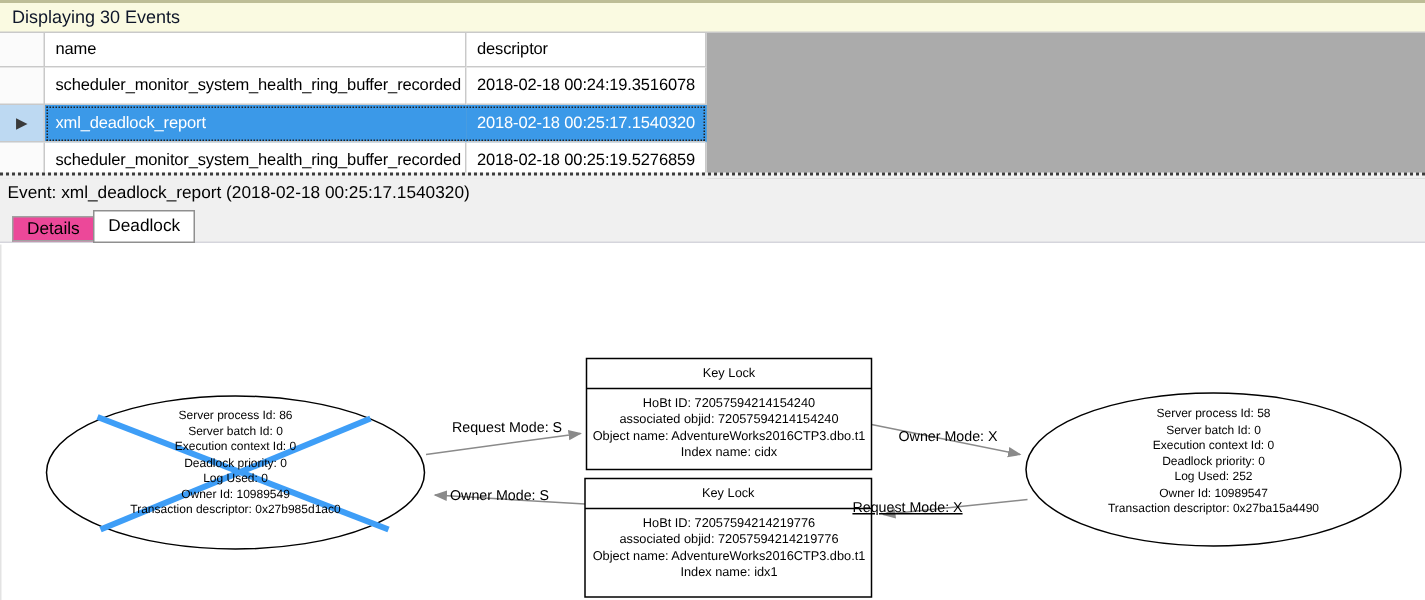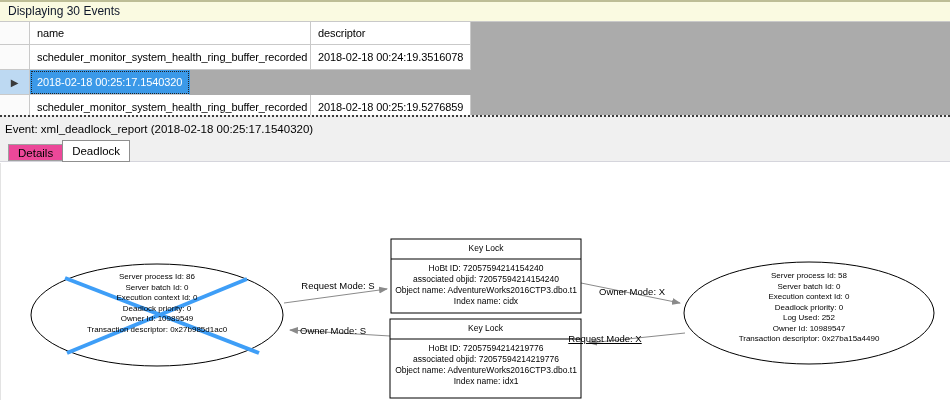--- a/index.html
+++ b/index.html
@@ -101,20 +101,21 @@
         <div class="cell cell-name">scheduler_monitor_system_health_ring_buffer_recorded</div>
         <div class="cell cell-ts">2018-02-18 00:24:19.3516078</div>
       </div>
     </div>
 
     <div class="grid-row r selected">
       <div class="cell cell-sel">
         <span class="sel-arrow">▶</span>
       </div>
       <div class="row-main">
+        <div class="cell cell-name">xml_deadlock_report</div>
         <div class="cell cell-ts">2018-02-18 00:25:17.1540320</div>
       </div>
     </div>
 
     <div class="grid-row r3">
       <div class="cell cell-sel"></div>
       <div class="row-main">
         <div class="cell cell-name">scheduler_monitor_system_health_ring_buffer_recorded</div>
         <div class="cell cell-ts">2018-02-18 00:25:19.5276859</div>
       </div>
@@ -161,20 +162,21 @@
         <rect x="389" y="156" width="191" height="79"></rect>
         <line x1="389" y1="176" x2="580" y2="176"></line>
       </g>
     </svg>
 
     <div class="gtext proc-text" style="left:31px; top:109px; width:250px;text-align:center;">
       <div>Server process Id: 86</div>
       <div>Server batch Id: 0</div>
       <div>Execution context Id: 0</div>
       <div>Deadlock priority: 0</div>
+      <div>Log Used: 0</div>
       <div>Owner Id: 10989549</div>
       <div>Transaction descriptor: 0x27b985d1ac0</div>
     </div>
 
     <div class="gtext proc-text" style="left:683px; top:108px; width:250px;">
       <div>Server process Id: 58</div>
       <div>Server batch Id: 0</div>
       <div>Execution context Id: 0</div>
       <div>Deadlock priority: 0</div>
       <div>Log Used: 252</div>

